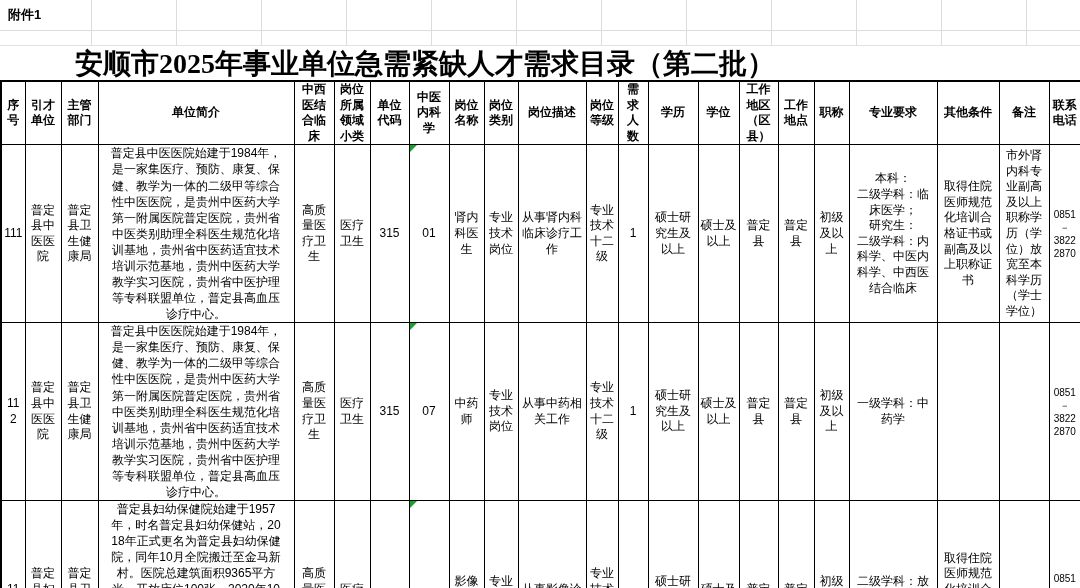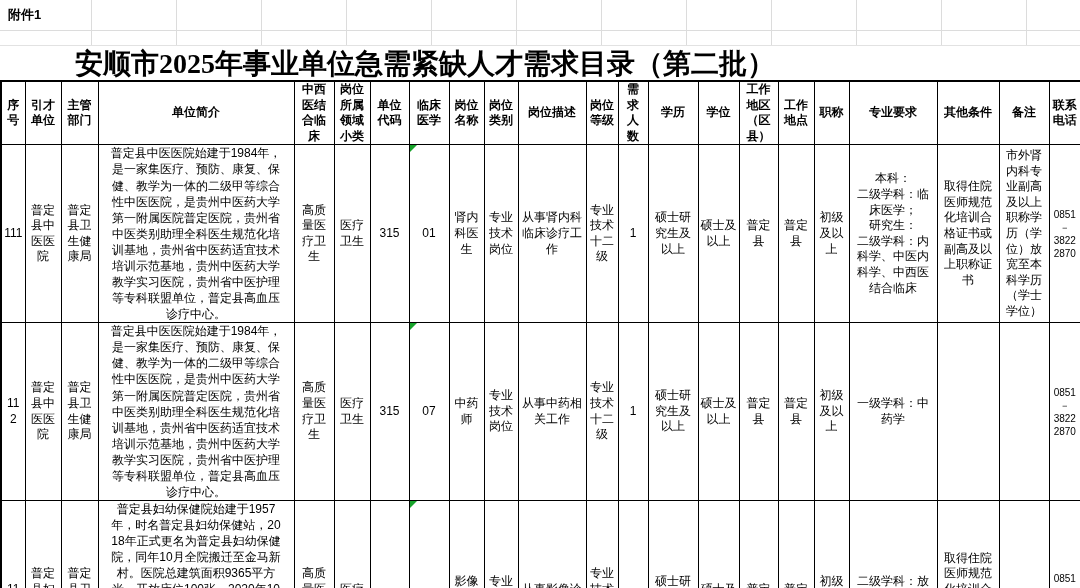--- a/index.html
+++ b/index.html
@@ -71,21 +71,21 @@
     </colgroup>
     <thead>
       <tr style="height:60px">
         <th>序号</th>
         <th>引才单位</th>
         <th>主管部门</th>
         <th>单位简介</th>
         <th>中西医结合临床</th>
         <th>岗位所属领域小类</th>
         <th>单位代码</th>
-        <th>临床医学</th>
+        <th>中医内科学</th>
         <th>岗位名称</th>
         <th>岗位类别</th>
         <th>岗位描述</th>
         <th>岗位等级</th>
         <th>需求人数</th>
         <th>学历</th>
         <th>学位</th>
         <th>工作地区（区县）</th>
         <th>工作地点</th>
         <th>职称</th>

